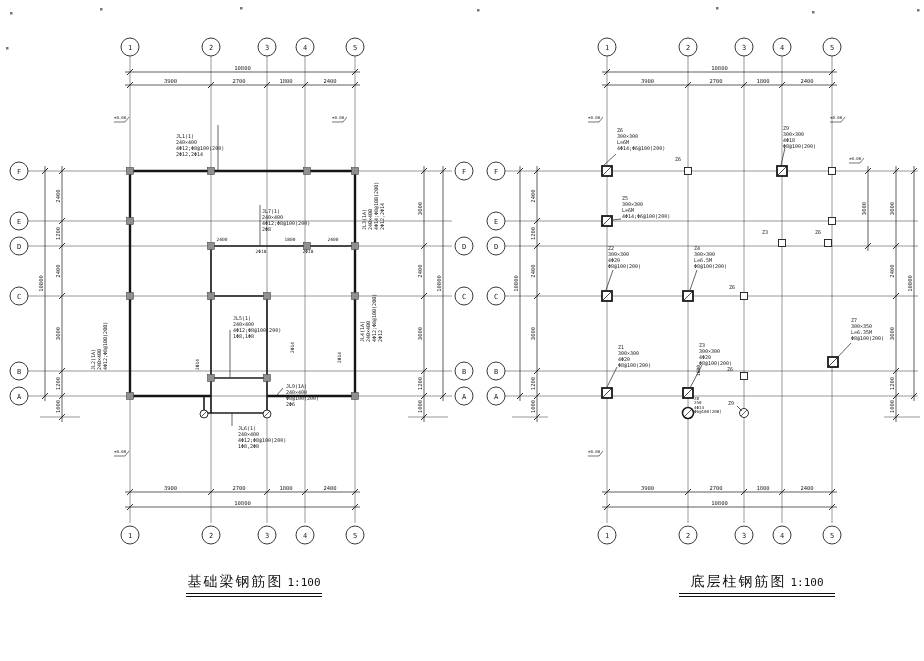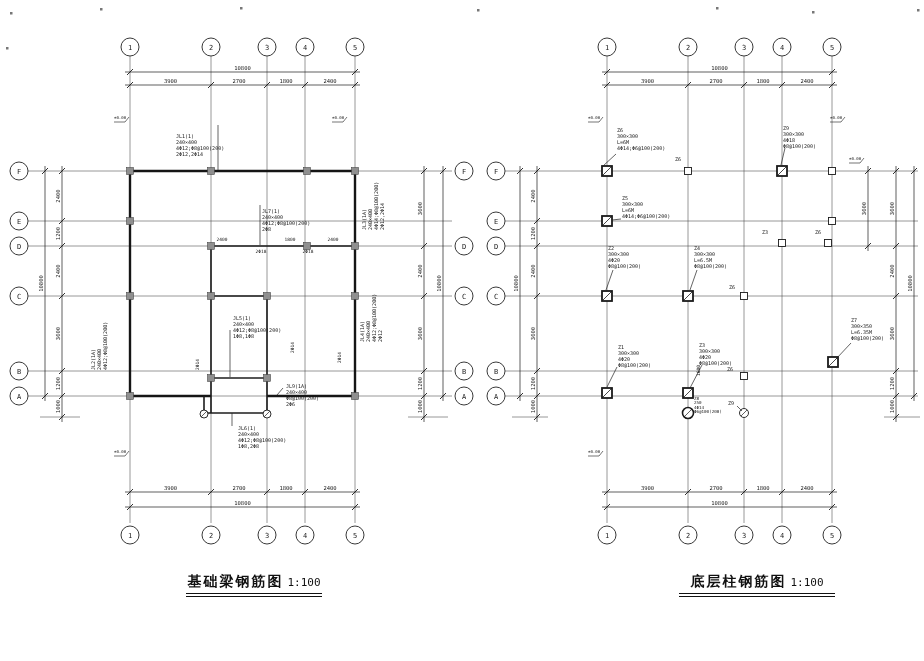--- a/index.html
+++ b/index.html
@@ -1,21 +1,21 @@
 <!DOCTYPE html>
 <html><head>
 <meta charset="utf-8">
 <style>
   html,body{margin:0;padding:0;background:#e8e8e8;}
   .canvas{position:relative;width:924px;height:661px;background:#ffffff;overflow:hidden;
           font-family:"DejaVu Sans Mono",monospace;}
   svg{position:absolute;left:0;top:0;}
   svg text{font-family:"DejaVu Sans Mono",monospace;}
   .title-block{position:absolute;color:#111;white-space:nowrap;}
-  .title-block .cn{font-family:"Liberation Sans",sans-serif;font-weight:bold;
+  .title-block .cn{font-family:"Liberation Sans",sans-serif;font-weight:normal;
                    font-size:14px;letter-spacing:2px;}
   .title-block .scale{font-size:11px;margin-left:4px;}
   .title-block .rule{border-top:1.5px solid #111;border-bottom:1px solid #111;
                      height:2px;margin-top:2px;}
 </style>
 </head>
 <body>
 
 <div class="canvas">
   <svg id="cad" width="924" height="661" viewBox="0 0 924 661">

